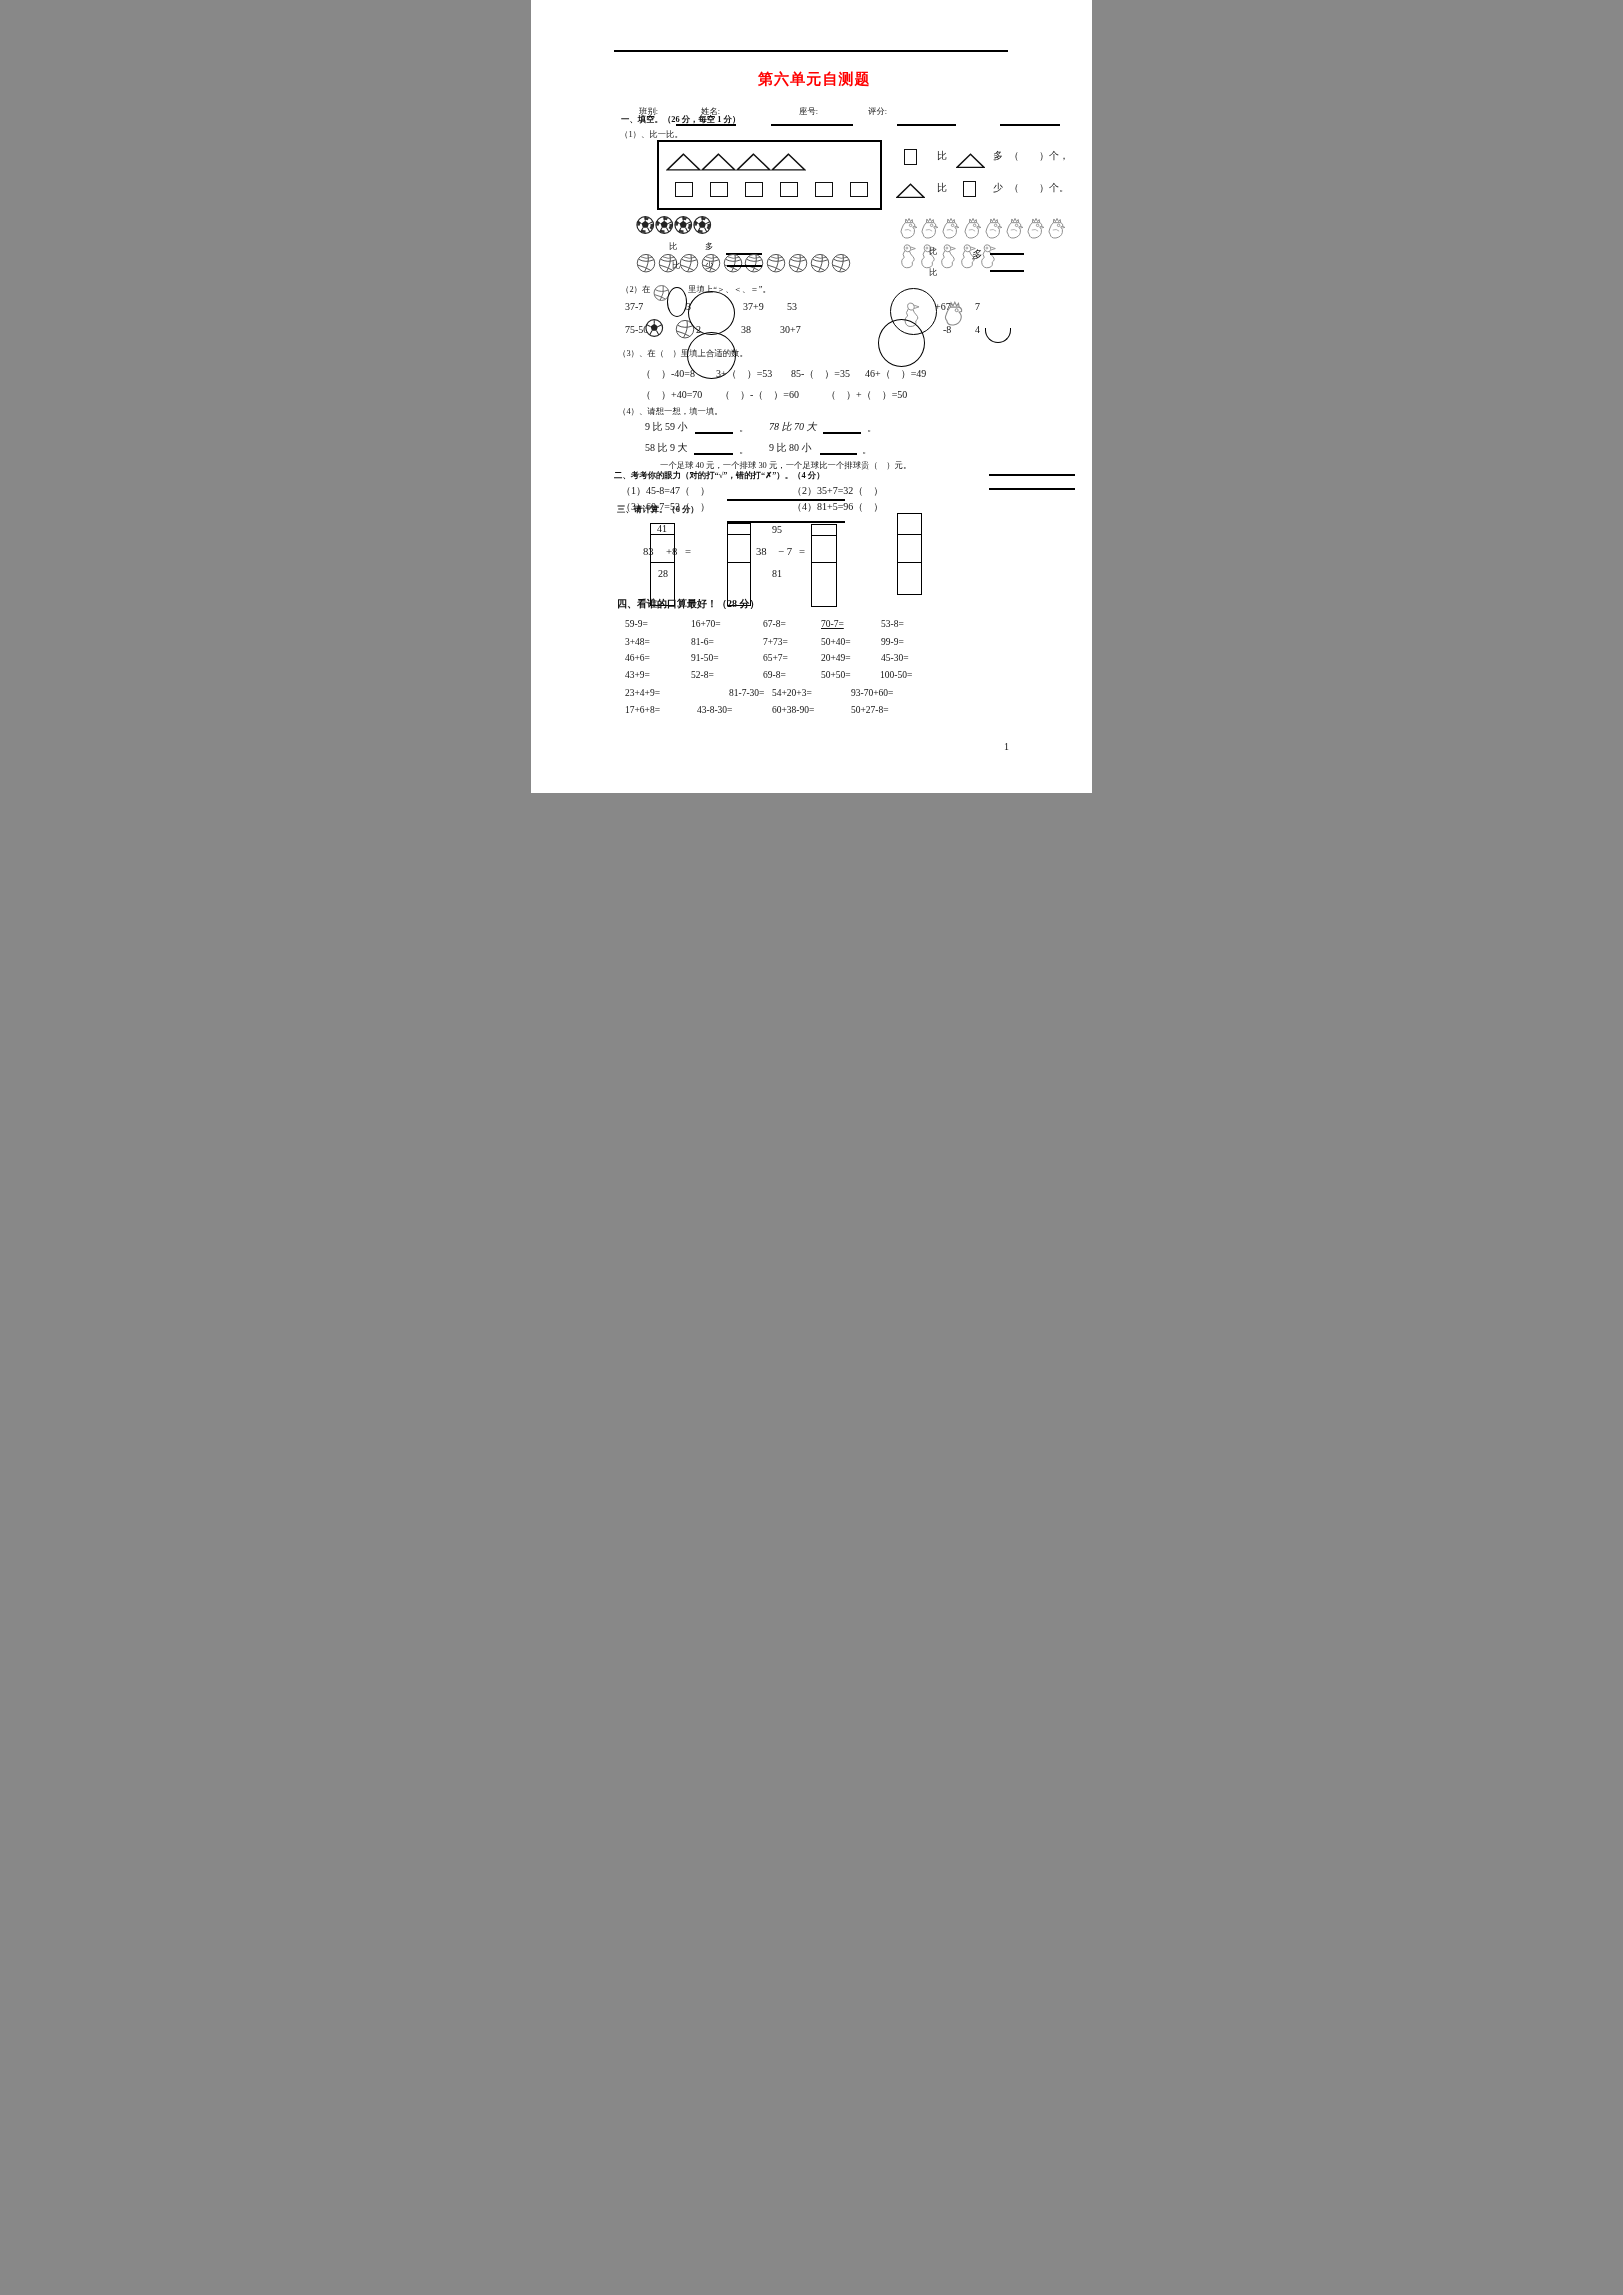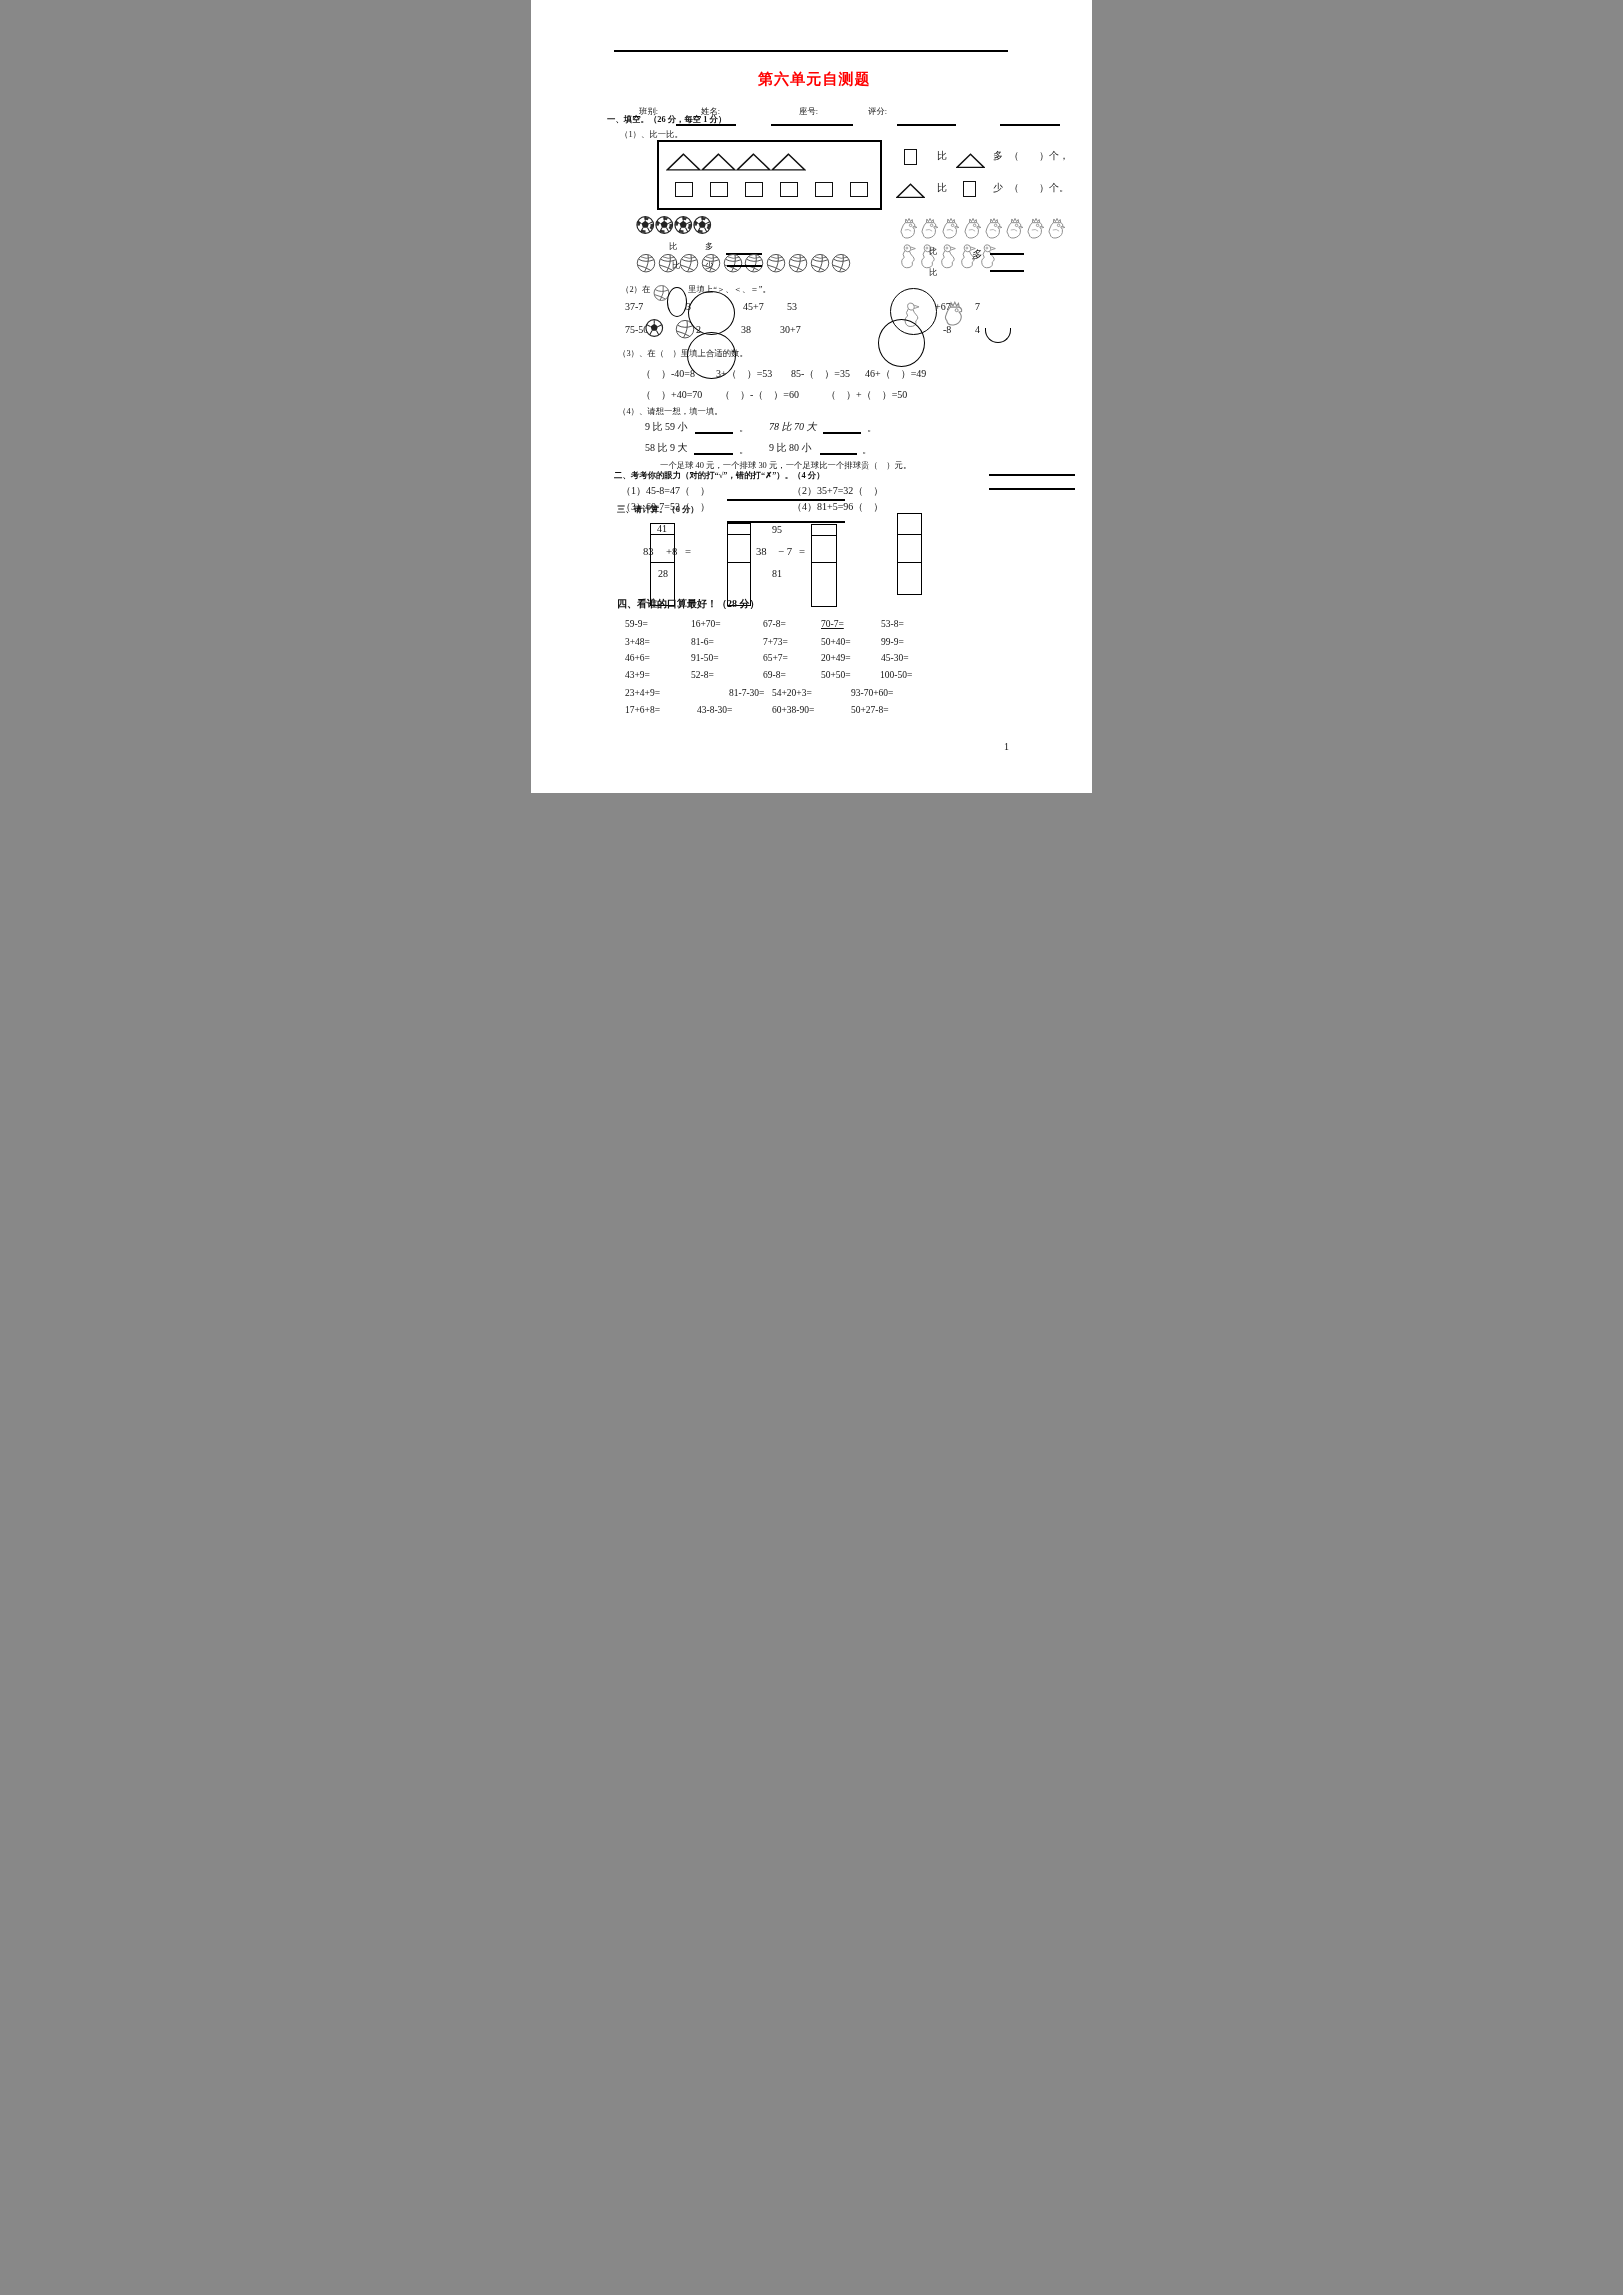--- a/index.html
+++ b/index.html
@@ -34,21 +34,21 @@
 
   <div class="abs line" style="left:83px;top:50px;width:394px;height:1.7px;"></div>
 
   <div class="abs t b red f27" style="left: 227px; top: 71px; letter-spacing: 1.1px; color: rgb(255, 0, 0);">第六单元自测题</div>
 
   <div class="abs t f15" style="left:108px;top:107px;">班别:</div>
   <div class="abs t f15" style="left:170px;top:107px;">姓名:</div>
   <div class="abs t f15" style="left:268px;top:107px;">座号:</div>
   <div class="abs t f15" style="left:337px;top:107px;">评分:</div>
 
-  <div class="abs t b f15" style="left:76px;top:115px;">一、填空。（26 分，每空 1 分）</div>
+  <div class="abs t b f15" style="left:90px;top:115px;">一、填空。（26 分，每空 1 分）</div>
   <div class="abs line" style="left:145px;top:124px;width:60px;height:1.7px;"></div>
   <div class="abs line" style="left:240px;top:124px;width:82px;height:1.7px;"></div>
   <div class="abs line" style="left:366px;top:124px;width:59px;height:1.7px;"></div>
   <div class="abs line" style="left:469px;top:124px;width:60px;height:1.7px;"></div>
 
   <div class="abs t f15" style="left:89px;top:130px;">（1）、比一比。</div>
 
   <div class="abs box" style="left:126px;top:140px;width:221px;height:66px;"></div>
   <div class="abs icon-row tri-row" style="left:135px;top:153px;">
   <svg viewBox="0 0 62 32">
@@ -340,21 +340,21 @@
         <path d="M5 12 Q19 20 36 13" fill="none" stroke="#555" stroke-width="2"></path>
         <path d="M4 24 Q16 27 29 34" fill="none" stroke="#555" stroke-width="2"></path>
         <path d="M24 3 Q27 20 17 37" fill="none" stroke="#555" stroke-width="2"></path>
       </svg>
   </div>
   <div class="abs ellipse" style="left:136px;top:287px;width:18px;height:28px;background:#fff;"></div>
   <span class="abs t f15" style="left:157px;top:285px;">里填上“＞、＜、＝”。</span>
 
   <span class="abs t f18" style="left:94px;top:301px;">37-7</span>
   <span class="abs t f18" style="left:155px;top:301px;">3</span>
-  <span class="abs t f18" style="left:212px;top:301px;">45+7</span>
+  <span class="abs t f18" style="left:212px;top:301px;">37+9</span>
   <span class="abs t f18" style="left:256px;top:301px;">53</span>
   <span class="abs t f18" style="left:404px;top:301px;">+67</span>
   <span class="abs t f18" style="left:444px;top:301px;">7</span>
 
   <span class="abs t f18" style="left:94px;top:324px;">75-50</span>
   <div class="abs" style="left:114px;top:318px;width:18.5px;height:20px;">
     <svg viewBox="0 0 40 40" style="width:100%;height:100%">
         <circle cx="20" cy="20" r="18" fill="#fff" stroke="#222" stroke-width="2.5"></circle>
         <path d="M20 11 L28 17 L25 26 L15 26 L12 17 Z" fill="#222"></path>
         <path d="M20 11 L20 3 M28 17 L36 13 M25 26 L30 35 M15 26 L10 35 M12 17 L4 13" stroke="#222" stroke-width="2.2" fill="none"></path>

